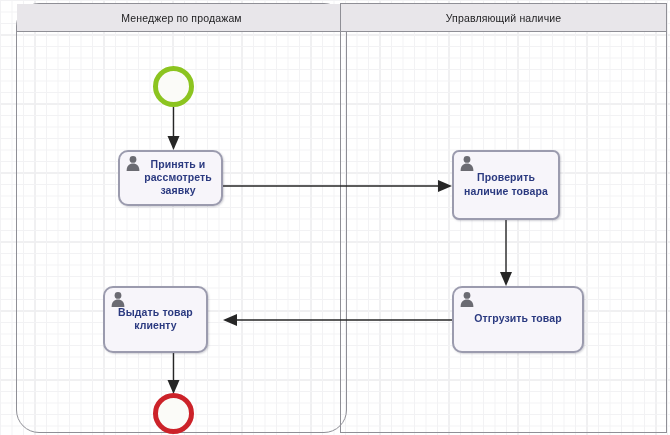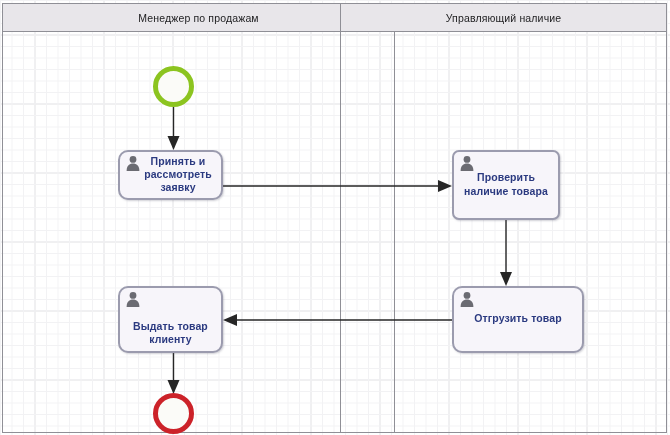--- a/index.html
+++ b/index.html
@@ -110,21 +110,21 @@
   }
   .conn polygon {
     fill: #262626;
   }
 </style>
 </head>
 <body>
 
 <div id="canvas">
 
-  <div class="pool" style="left:2px; top:3px; width:393px; height:430px;">
+  <div class="pool" style="left:16px; top:3px; width:331px; height:430px;border-radius:23px;">
     <div class="pool-header">
       <span class="pool-header-label">Менеджер по продажам</span>
     </div>
   </div>
 
   <div class="pool" style="left:340px; top:3px; width:327px; height:430px;">
     <div class="pool-header">
       <span class="pool-header-label">Управляющий наличие</span>
     </div>
   </div>
@@ -149,21 +149,21 @@
     <polygon points="223,320 237,314 237,326"></polygon>
   </svg>
 
   <svg class="conn" style="left:0; top:0; width:670px; height:435px;">
     <line x1="173.5" y1="353" x2="173.5" y2="386"></line>
     <polygon points="173.5,394 167.5,380 179.5,380"></polygon>
   </svg>
 
   <div class="event event-start" style="left:153px; top:66px; width:41px; height:41px;"></div>
 
-  <div class="task" style="left:118px; top:150px; width:105px; height:50px;padding-left:20px;">
+  <div class="task" style="left:118px; top:150px; width:105px; height:56px;padding-left:20px;">
     <svg class="task-icon" viewBox="0 0 16 16">
       <circle cx="8" cy="4.4" r="3.4" fill="#6b6b72"></circle>
       <path d="M1.6 16 C1.6 10.9 4.5 8.6 8 8.6 C11.5 8.6 14.4 10.9 14.4 16 Z" fill="#6b6b72"></path>
     </svg>
     <span class="task-label">Принять и
 рассмотреть
 заявку</span>
   </div>
 
   <div class="task" style="left:452px; top:150px; width:108px; height:70px;border-radius:7px;">
@@ -176,21 +176,21 @@
   </div>
 
   <div class="task" style="left:452px; top:286px; width:132px; height:67px;">
     <svg class="task-icon" viewBox="0 0 16 16">
       <circle cx="8" cy="4.4" r="3.4" fill="#6b6b72"></circle>
       <path d="M1.6 16 C1.6 10.9 4.5 8.6 8 8.6 C11.5 8.6 14.4 10.9 14.4 16 Z" fill="#6b6b72"></path>
     </svg>
     <span class="task-label">Отгрузить товар</span>
   </div>
 
-  <div class="task" style="left:118px; top:286px; width:105px; height:67px;align-items:flex-end;">
+  <div class="task" style="left:103px; top:286px; width:105px; height:67px;">
     <svg class="task-icon" viewBox="0 0 16 16">
       <circle cx="8" cy="4.4" r="3.4" fill="#6b6b72"></circle>
       <path d="M1.6 16 C1.6 10.9 4.5 8.6 8 8.6 C11.5 8.6 14.4 10.9 14.4 16 Z" fill="#6b6b72"></path>
     </svg>
     <span class="task-label">Выдать товар
 клиенту</span>
   </div>
 
   <div class="event event-end" style="left:153px; top:393px; width:41px; height:41px;"></div>
 

